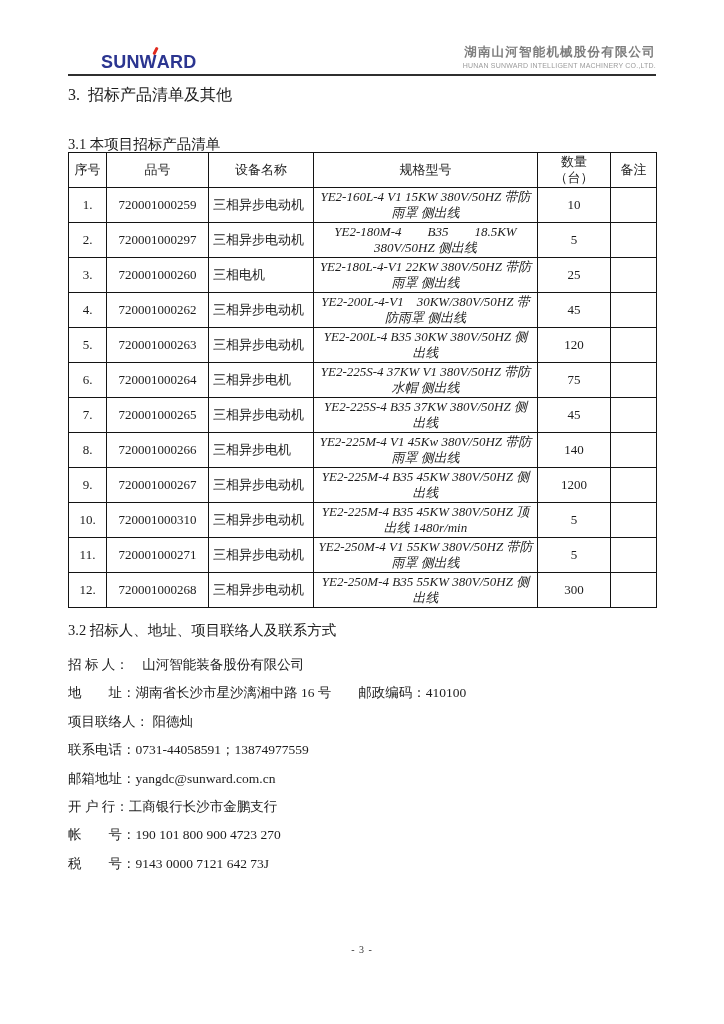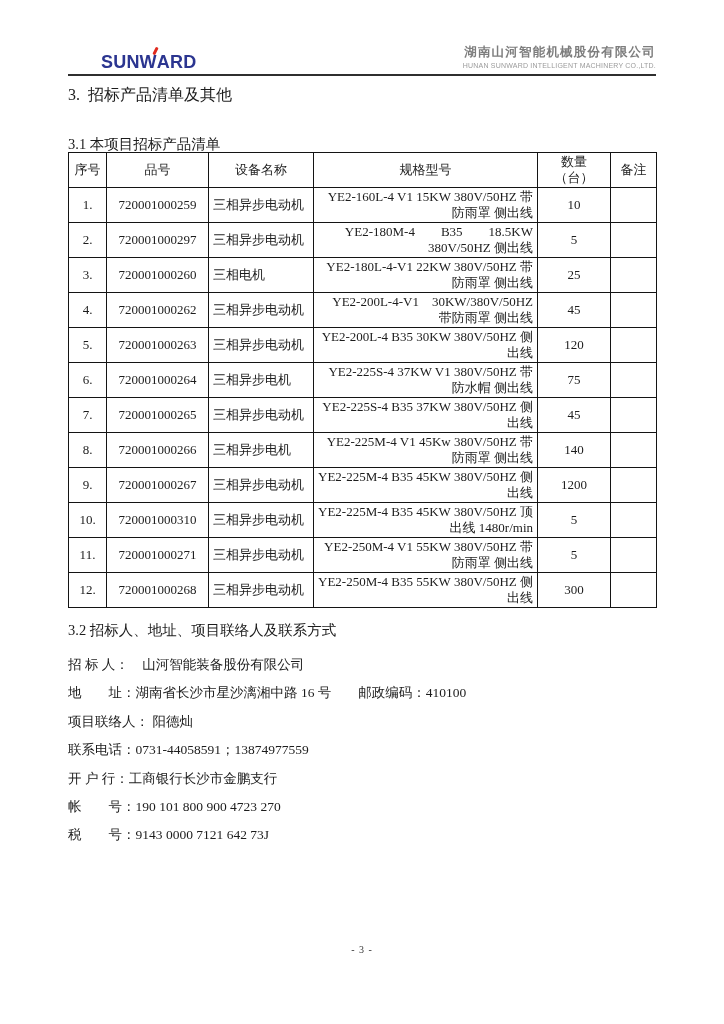--- a/index.html
+++ b/index.html
@@ -40,21 +40,21 @@
     border-collapse:collapse; table-layout:fixed; font-size:13px;
   }
   table.products th, table.products td {
     border:1.5px solid #141414; padding:1px 4px;
     vertical-align:middle; line-height:16px; overflow:hidden;
   }
   table.products th { font-weight:normal; height:27px; text-align:center; }
   table.products tr.data-row { height:34px; }
   td.c-no, td.c-item, td.c-qty { text-align:center; }
   td.c-device { text-align:left; padding-left:6px; padding-right:12px; }
-  td.c-spec { text-align:right; padding-left:5px; padding-right:2px; white-space:pre-wrap; }
+  td.c-spec { text-align:center; padding-left:5px; padding-right:2px; white-space:pre-wrap;font-style:italic; }
   col.w-no { width:38px; } col.w-item { width:102px; } col.w-device { width:105px; }
   col.w-spec { width:224px; } col.w-qty { width:73px; } col.w-note { width:46px; }
 
   
   .contact { position:absolute; left:68px; top:656px; font-size:13.5px; }
   .contact-line { height:28.4px; white-space:pre-wrap; }
   .contact-label { white-space:pre-wrap;margin-top:22px; }
   .contact-value { white-space:pre-wrap; }
 
   
@@ -195,20 +195,21 @@
   </tbody>
     </table>
 
   <div class="s32-title">3.2 招标人、地址、项目联络人及联系方式</div>
 
   <div class="contact">
     <div class="contact-line"><span class="contact-label">招 标 人：</span><span class="contact-value">　山河智能装备股份有限公司</span></div>
     <div class="contact-line"><span class="contact-label">地　　址：</span><span class="contact-value">湖南省长沙市星沙漓湘中路 16 号　　邮政编码：410100</span></div>
     <div class="contact-line"><span class="contact-label">项目联络人：</span><span class="contact-value"> 阳德灿</span></div>
     <div class="contact-line"><span class="contact-label">联系电话：</span><span class="contact-value">0731-44058591；13874977559</span></div>
+    <div class="contact-line"><span class="contact-label">邮箱地址：</span><span class="contact-value">yangdc@sunward.com.cn</span></div>
     <div class="contact-line"><span class="contact-label">开 户 行：</span><span class="contact-value">工商银行长沙市金鹏支行</span></div>
     <div class="contact-line"><span class="contact-label">帐　　号：</span><span class="contact-value">190 101 800 900 4723 270</span></div>
     <div class="contact-line"><span class="contact-label">税　　号：</span><span class="contact-value">9143 0000 7121 642 73J</span></div>
   </div>
 
   <div class="footer">- 3 -</div>
 
 </div>
 
 </body></html>

